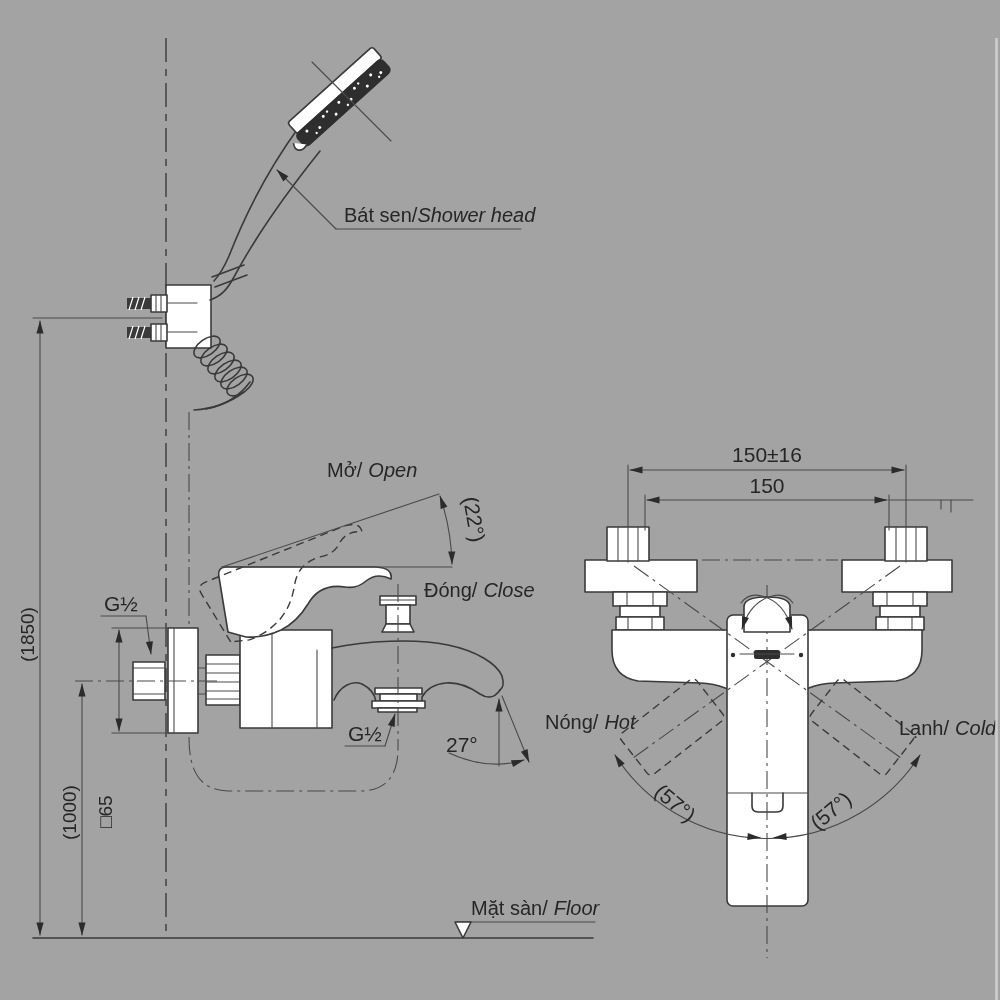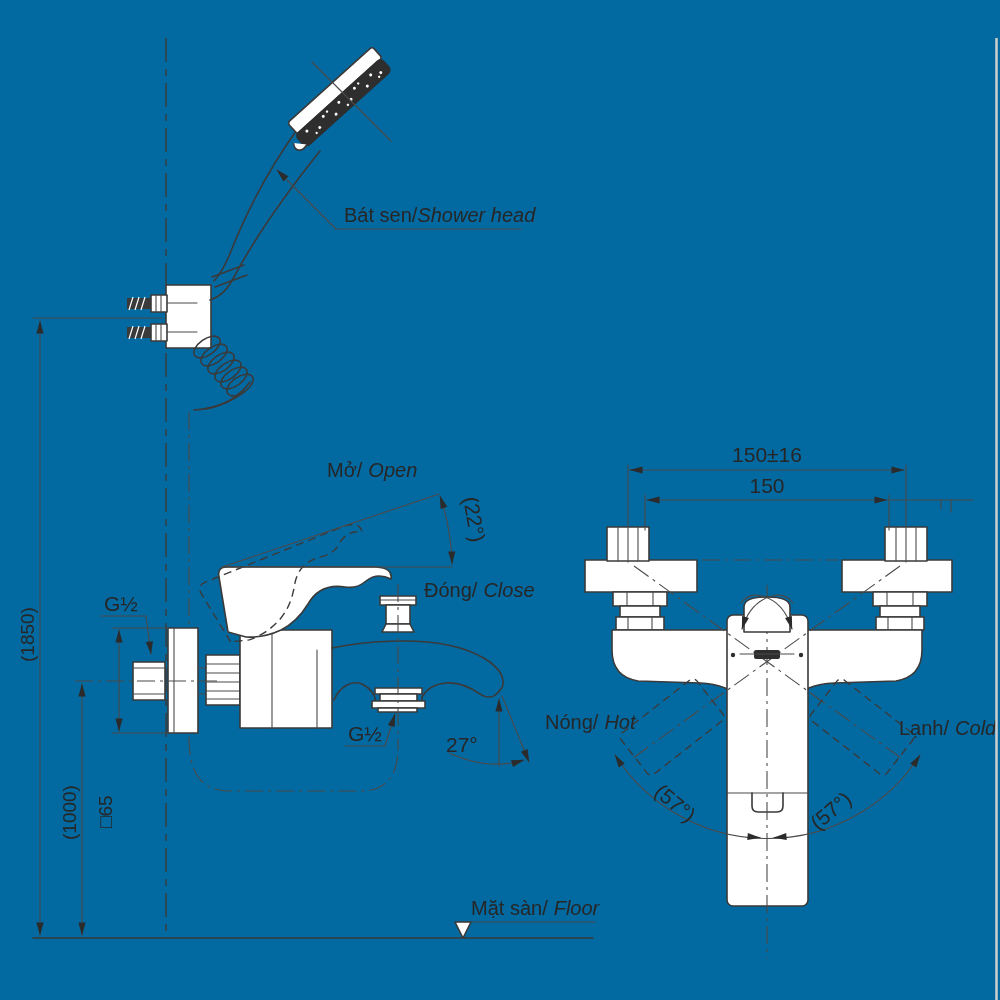--- a/index.html
+++ b/index.html
@@ -1,16 +1,16 @@
 <!DOCTYPE html>
 <html><head>
 <meta charset="utf-8">
 <style>
   html,body{margin:0;padding:0;background:#ffffff;}
-  .stage{position:relative;width:1000px;height:1000px;background:#0369a1;overflow:hidden;
+  .stage{position:relative;width:1000px;height:1000px;background:#a3a3a3;overflow:hidden;
          font-family:"Liberation Sans","DejaVu Sans",sans-serif;}
   svg text{fill:#262626;font-family:"Liberation Sans","DejaVu Sans",sans-serif;}
   .it{font-style:italic;}
   .s {stroke:#3a3a3a;stroke-width:1.6;fill:none;stroke-linecap:round;stroke-linejoin:round;}
   .sf{stroke:#3a3a3a;stroke-width:1.6;fill:#ffffff;stroke-linejoin:round;}
   .t {stroke:#4a4a4a;stroke-width:1.1;fill:none;stroke-linecap:round;}
   .cl{stroke:#4a4a4a;stroke-width:1.1;fill:none;stroke-dasharray:18 5 3 5;}
   .wl{stroke:#3a3a3a;stroke-width:1.4;fill:none;stroke-dasharray:24 7 7 7;}
   .ph{stroke:#3a3a3a;stroke-width:1.4;fill:none;stroke-dasharray:8 5;stroke-linejoin:round;}
   .dk{fill:#2e2e2e;stroke:none;}

